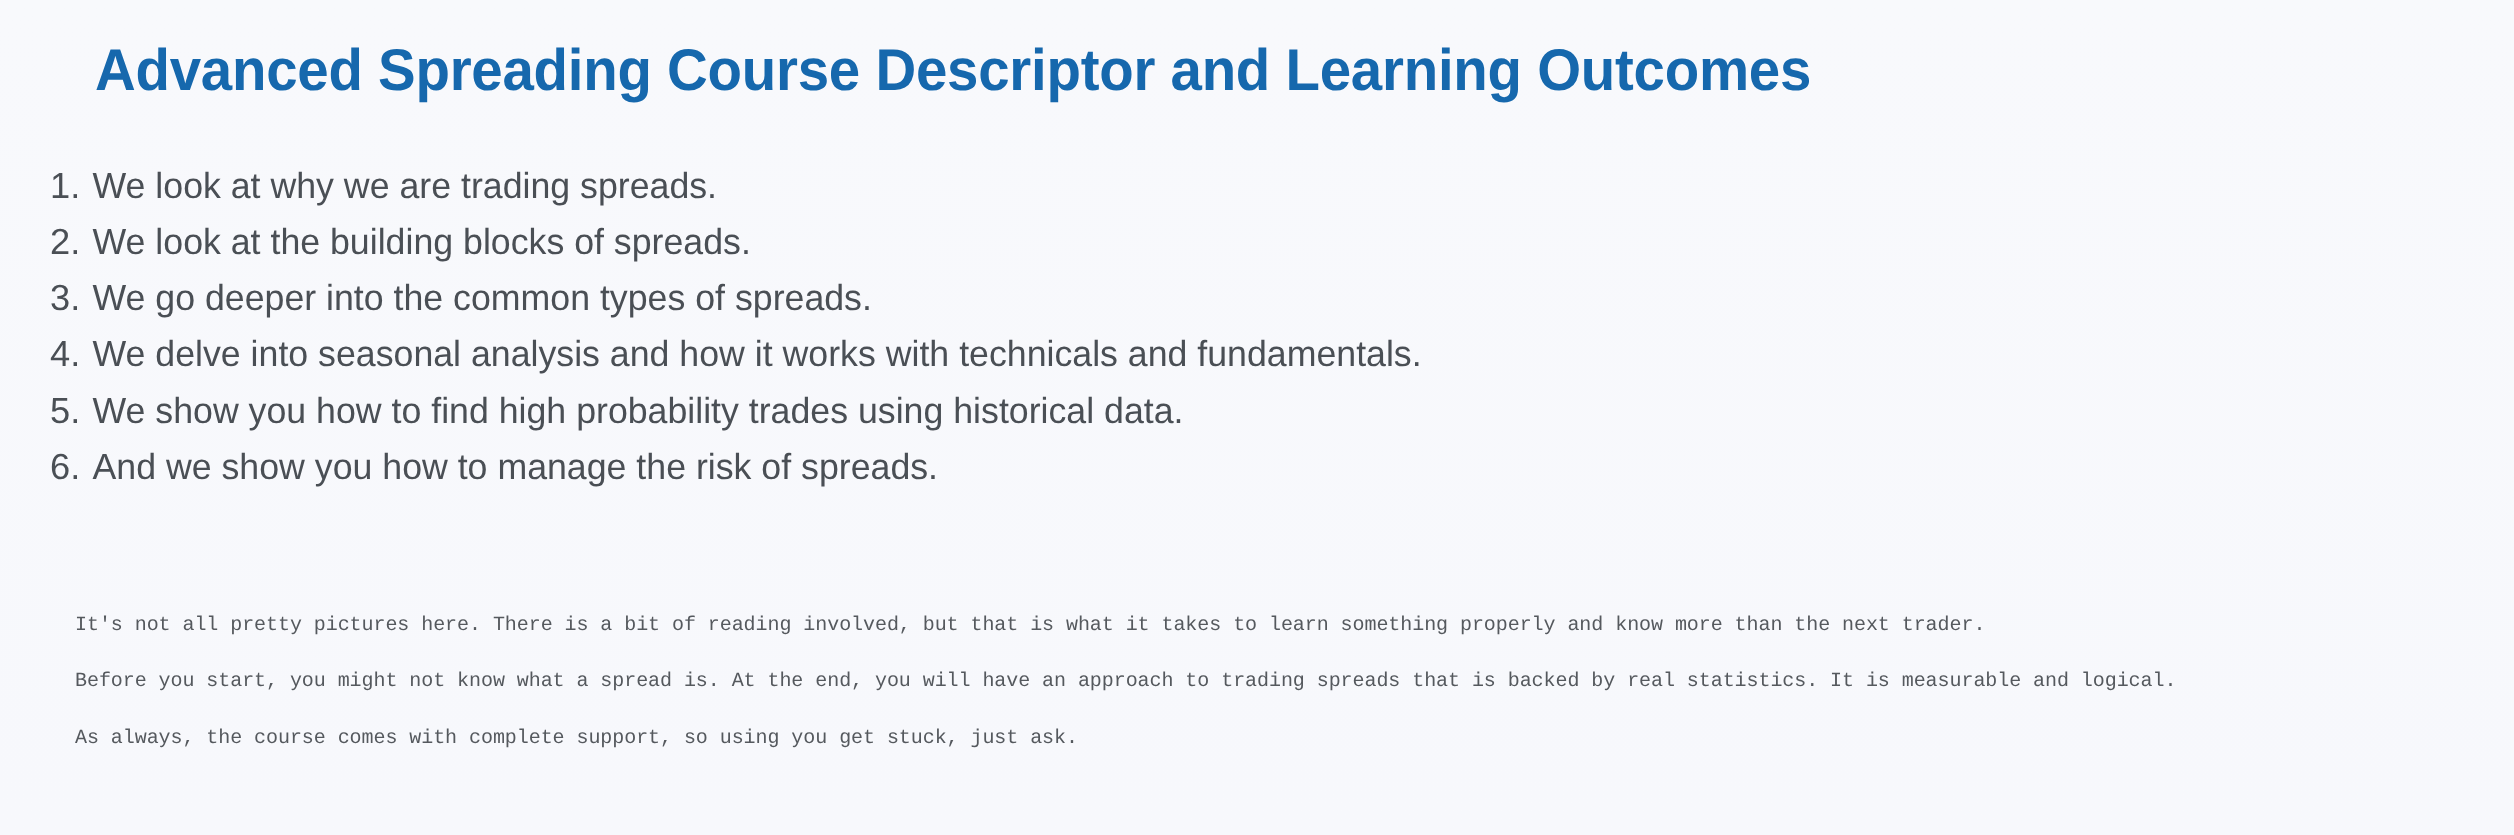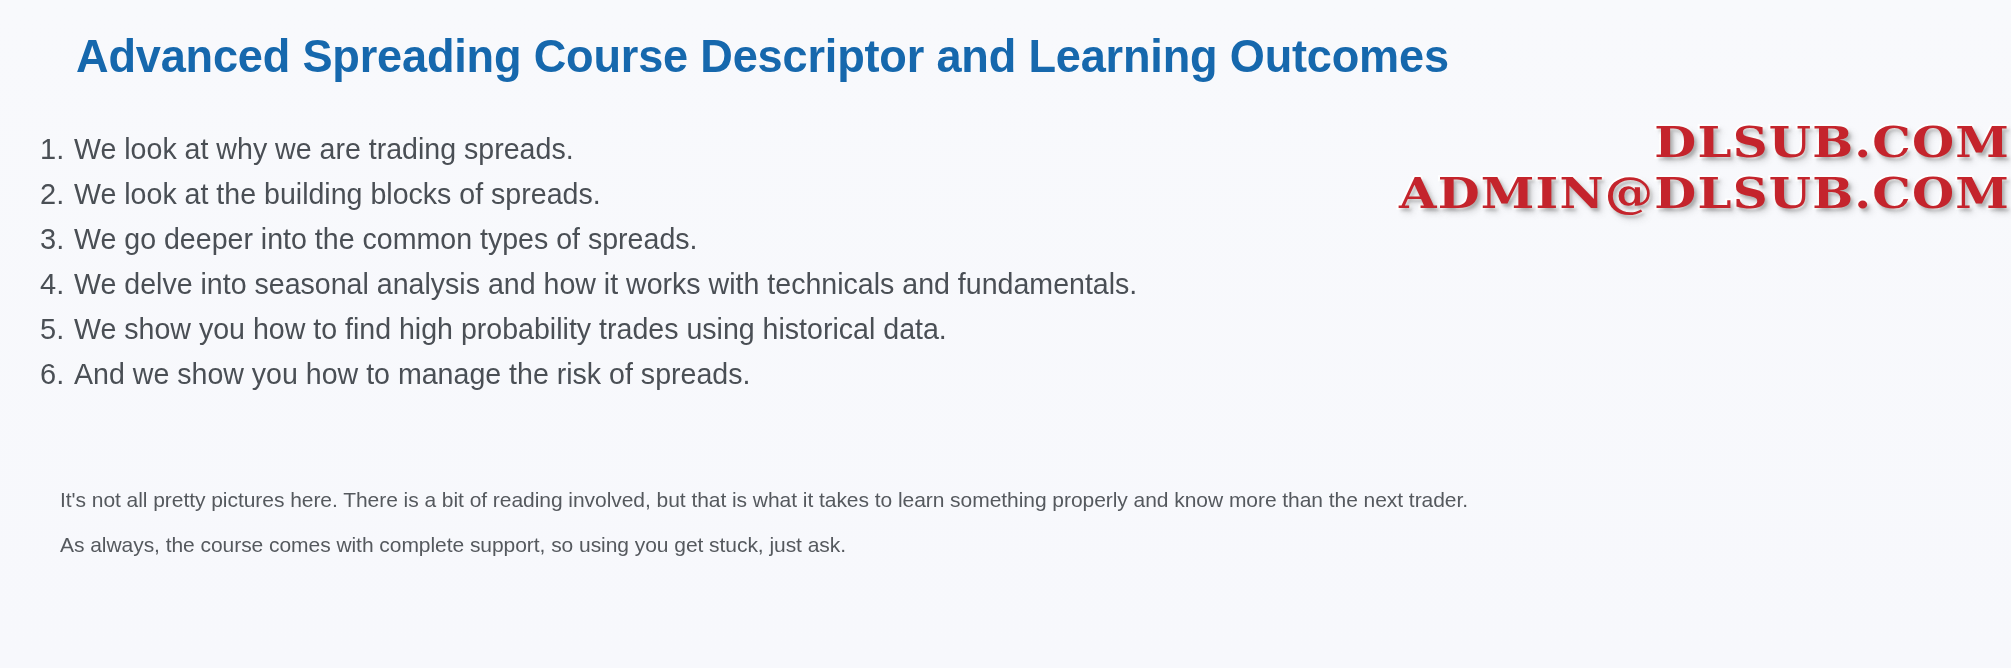--- a/index.html
+++ b/index.html
@@ -72,26 +72,26 @@
   }
 
   
   .notes {
     position: absolute;
     left: 60px;
     top: 489px;
     width: 1945px;
   }
   .note-line {
-    font-size: 21px;
+    font-size: 16px;
     line-height: 22px;
     color: #55595e;
     margin: 0 0 23px 0;
     white-space: nowrap;
-    font-family: Liberation Sans, sans-serif;
+    font-family: Liberation Mono, monospace;
     letter-spacing: -0.05px;
   }
   .note-line:last-child { margin-bottom: 0; }
 
   
   .watermark {
     position: absolute;
     left: 1320px;
     top: 122px;
     width: 690px;
@@ -154,21 +154,18 @@
       <span class="outcome-text">We show you how to find high probability trades using historical data.</span>
     </li>
     <li class="outcome-item">
       <span class="outcome-num">6.</span>
       <span class="outcome-text">And we show you how to manage the risk of spreads.</span>
     </li>
   </ul>
 
   <div class="notes">
     <p class="note-line">It's not all pretty pictures here. There is a bit of reading involved, but that is what it takes to learn something properly and know more than the next trader.</p>
+    <p class="note-line">Before you start, you might not know what a spread is. At the end, you will have an approach to trading spreads that is backed by real statistics. It is measurable and logical.</p>
     <p class="note-line">As always, the course comes with complete support, so using you get stuck, just ask.</p>
   </div>
 
-  <div class="watermark">
-    <span class="wm-line wm-line-1">DLSUB.COM</span>
-    <span class="wm-line wm-line-2">ADMIN@DLSUB.COM</span>
-  </div>
 
 </div>
 
 </body></html>

